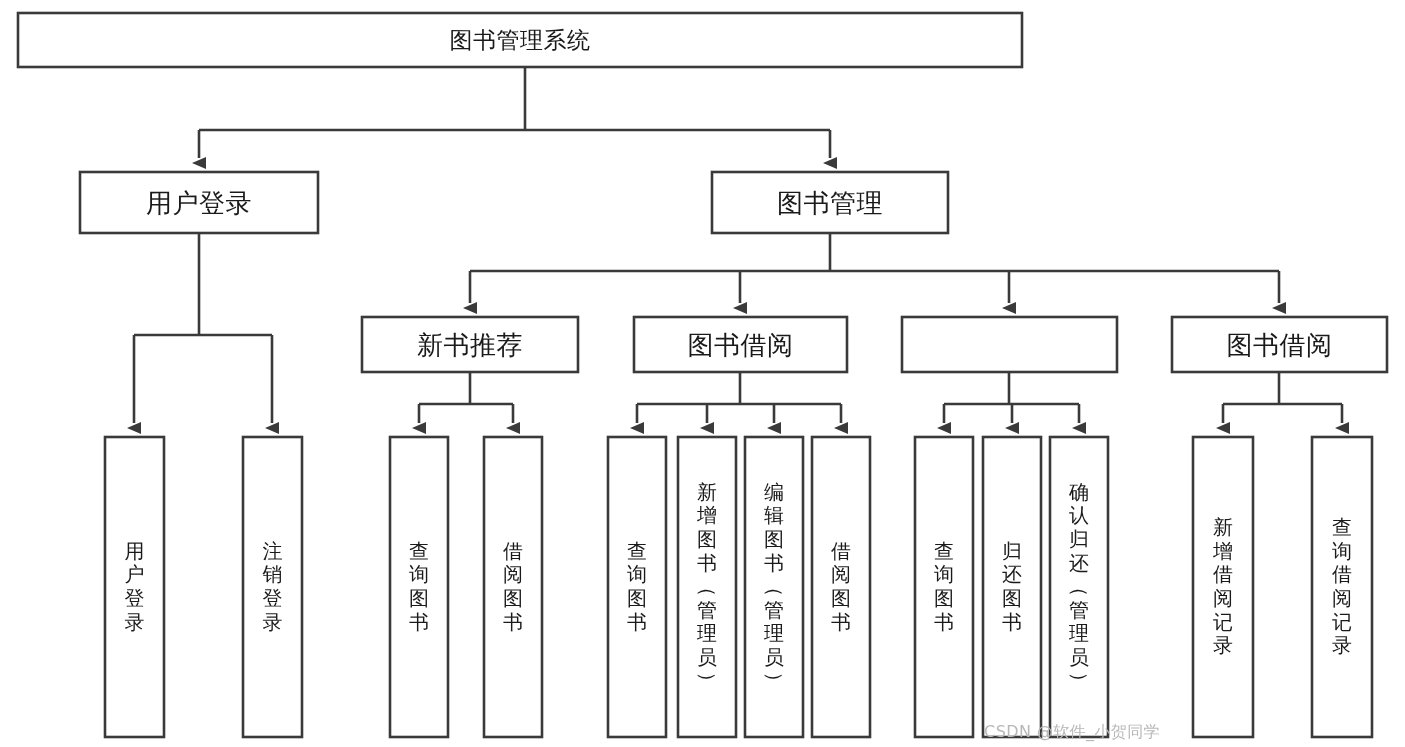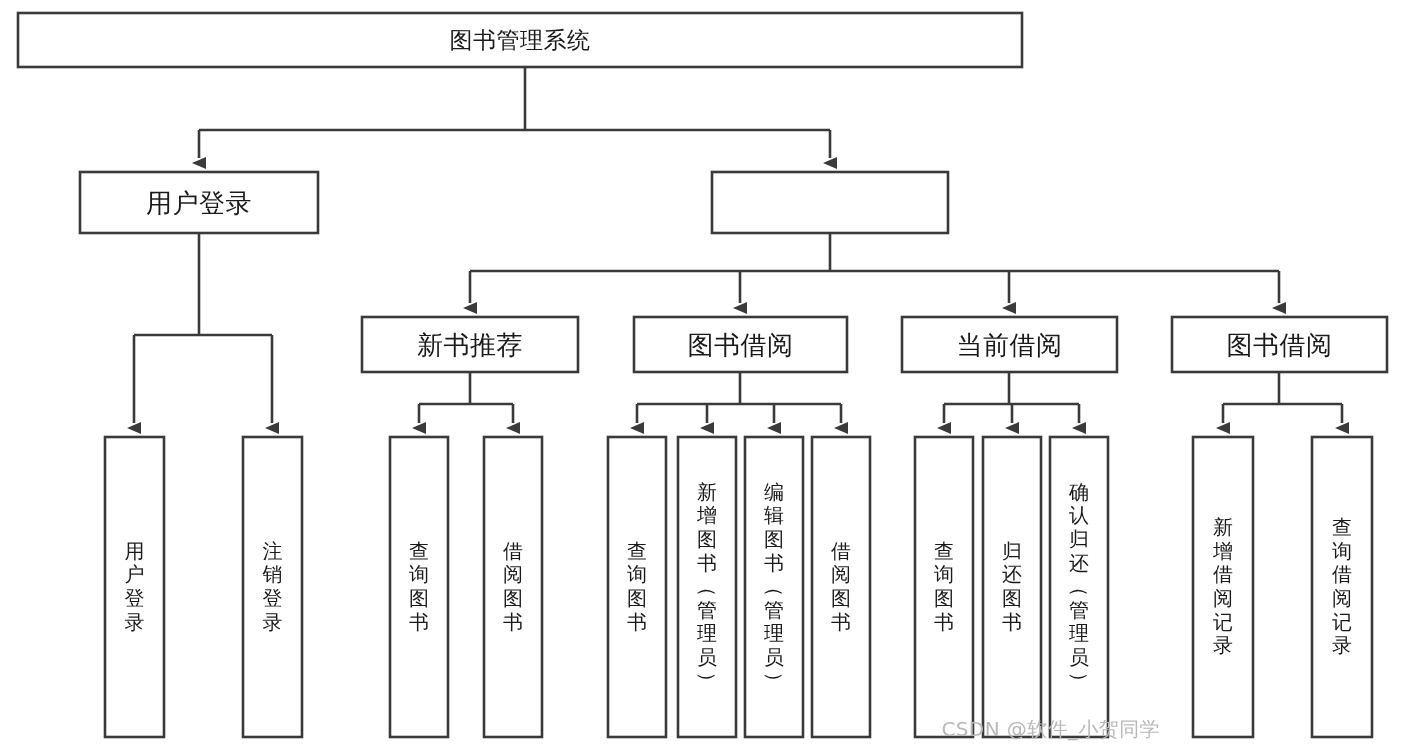--- a/index.html
+++ b/index.html
@@ -73,21 +73,21 @@
     text-align: center;
   }
   .label-v .ch.paren {
     transform: rotate(90deg);
   }
   .watermark {
     position: absolute;
     right: 8px;
     bottom: 4px;
     color: #b8b8b8;
-    font-size: 20px;
+    font-size: 16px;
     letter-spacing: 0.4px;
     white-space: nowrap;
     pointer-events: none;
   }
 </style>
 </head>
 <body>
 
 <div id="diagram-root">
 
@@ -163,24 +163,24 @@
 
     <path class="connector" d="M1279,372 L1279,404"></path>
     <path class="connector" d="M1223,404 L1342,404"></path>
     <path class="connector" d="M1223,404 L1223,423" marker-end="url(#arrow)"></path>
     <path class="connector" d="M1342,404 L1342,423" marker-end="url(#arrow)"></path>
   </svg>
 
   <div class="label-h title" style="left:18px; top:13px; width:1004px; height:54px;">图书管理系统</div>
 
   <div class="label-h" style="left:80px; top:172px; width:238px; height:61px;">用户登录</div>
+  <div class="label-h" style="left:712px; top:172px; width:236px; height:61px;">图书管理</div>
 
   <div class="label-h" style="left:362px; top:317px; width:216px; height:55px;">新书推荐</div>
   <div class="label-h" style="left:634px; top:317px; width:213px; height:55px;">图书借阅</div>
-  <div class="label-h" style="left:902px; top:317px; width:215px; height:55px;">当前借阅</div>
   <div class="label-h" style="left:1172px; top:317px; width:215px; height:55px;">图书借阅</div>
 
   <div class="label-v" style="left:105px; top:437px; width:59px; height:300px;">
       <span class="ch">用</span>
       <span class="ch">户</span>
       <span class="ch">登</span>
       <span class="ch">录</span>
     </div>
   <div class="label-v" style="left:243px; top:437px; width:59px; height:300px;">
       <span class="ch">注</span>

